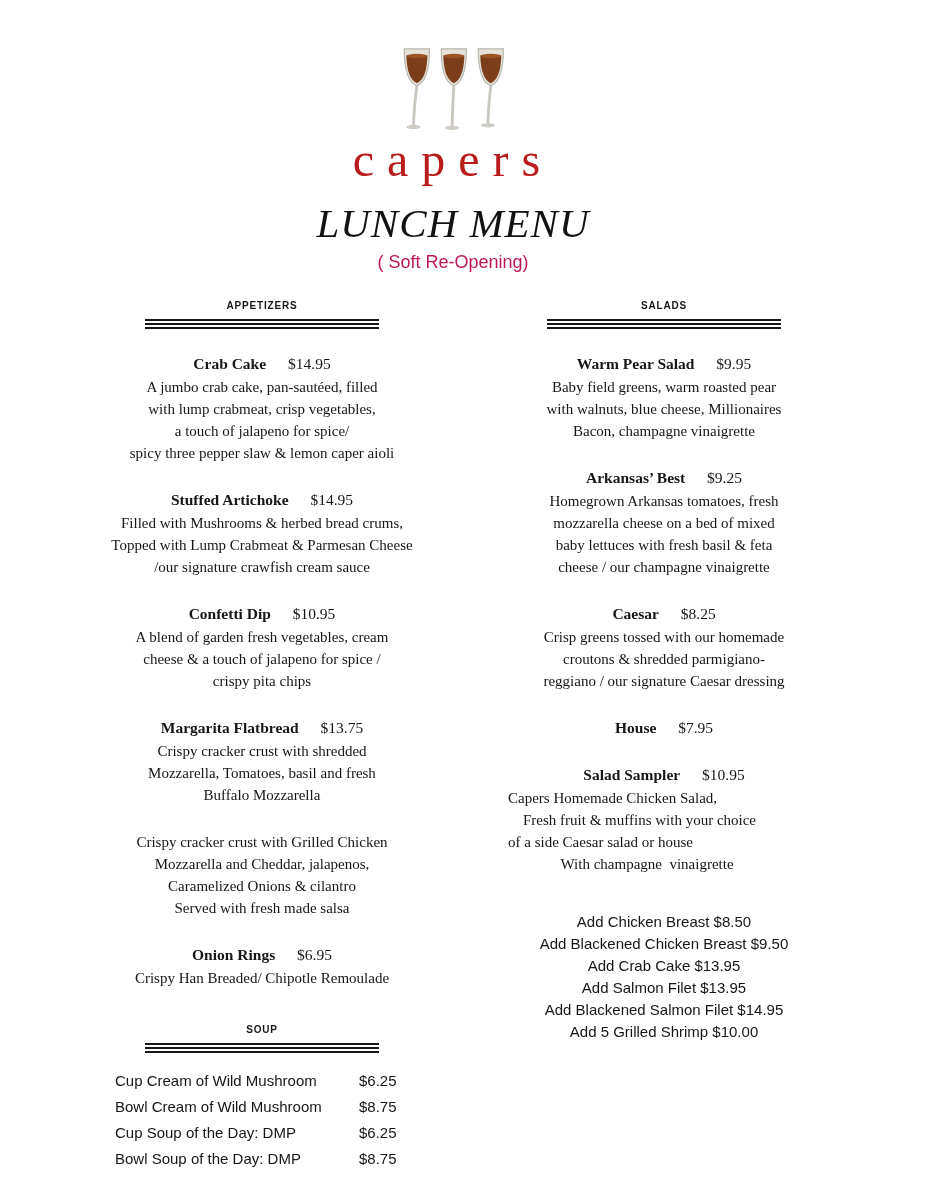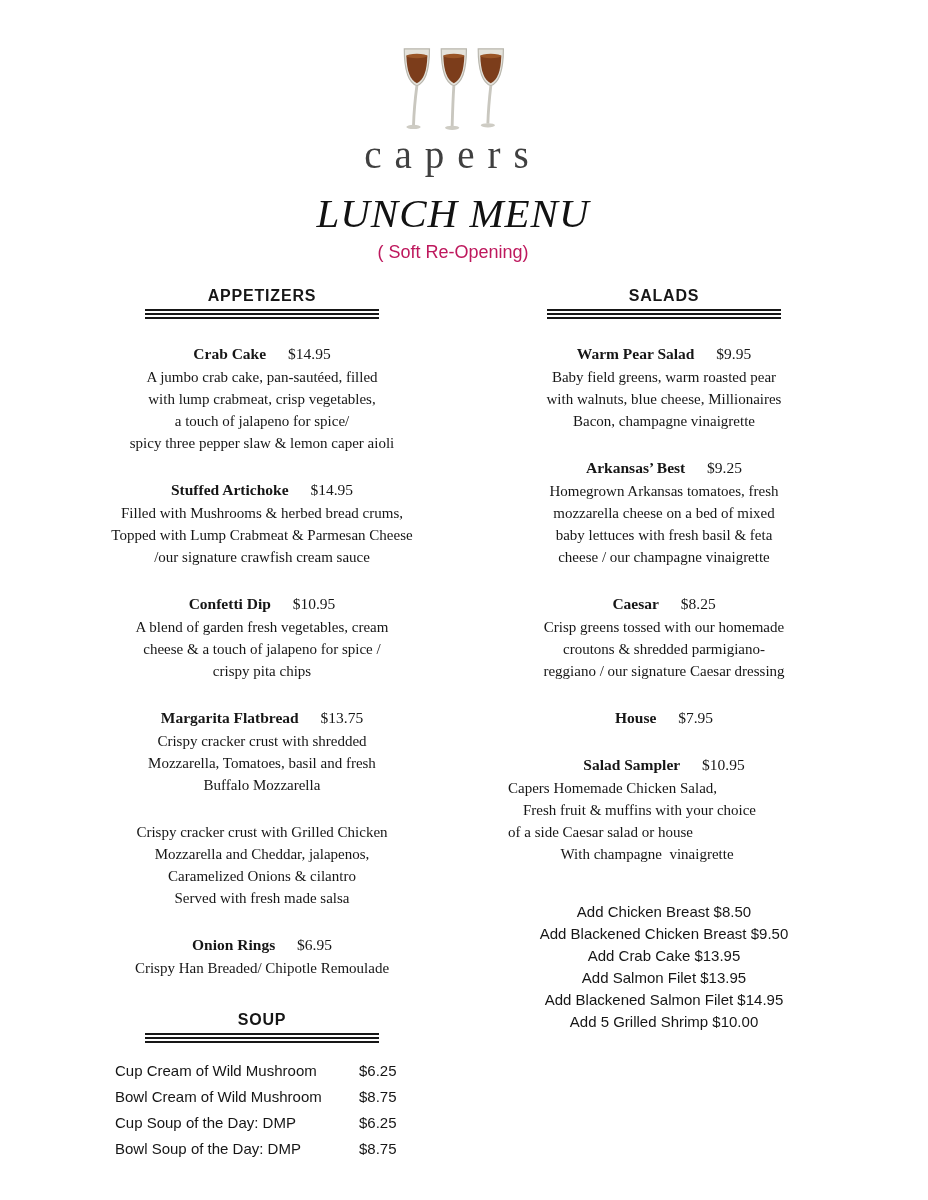--- a/index.html
+++ b/index.html
@@ -9,21 +9,21 @@
     font-family: "Liberation Sans", sans-serif;
     -webkit-font-smoothing: antialiased;
   }
   .page { width: 928px; height: 1200px; overflow: hidden; }
 
   
   .top-header { padding-top: 48px; width: 906px; text-align: center; }
   .glasses { display: block; margin: 0 auto; width: 132px; height: 84px; }
   .brand {
     font-family: "Liberation Serif", serif;
-    font-size: 39px; font-weight: 400; color: #404040;
+    font-size: 48px; font-weight: 400; color: #b91c1c;
     letter-spacing: 13px; margin-top: 0px;
   }
   .menu-title {
     font-family: "Liberation Serif", serif;
     font-style: italic; font-size: 41px; color: #121212;
     letter-spacing: 1px; margin-top: 12px;
   }
   .menu-subtitle { font-size: 18px; margin-top: 5px; color: #be185d; }
 
   
@@ -31,21 +31,21 @@
   .col { font-size: 15px; line-height: 22px; }
   .col-left  { width: 400px; }
   .col-right { width: 404px; }
 
   
   .section-header {
     width: 234px; margin: 0 auto 24px auto; text-align: center;
     border-bottom: 6px double #161616; padding-bottom: 2px;
   }
   .section-title {
-    display: block; font-weight: bold; font-size: 16px;
+    display: block; font-weight: bold; font-size: 10px;
     letter-spacing: 0.8px; border-bottom: 2px solid #161616; padding-bottom: 2px;
   }
 
   
   .item { margin-bottom: 25px; text-align: center; font-family: Liberation Serif, serif; }
   .item-head { font-size: 15.5px; }
   .item-name { font-weight: bold; }
   .item-price { margin-left: 18px; }
   .item-desc { white-space: pre-line; margin-top: 1px; }
   .item-desc.left-indent { white-space: pre-wrap; text-align: left; padding-left: 46px; }

